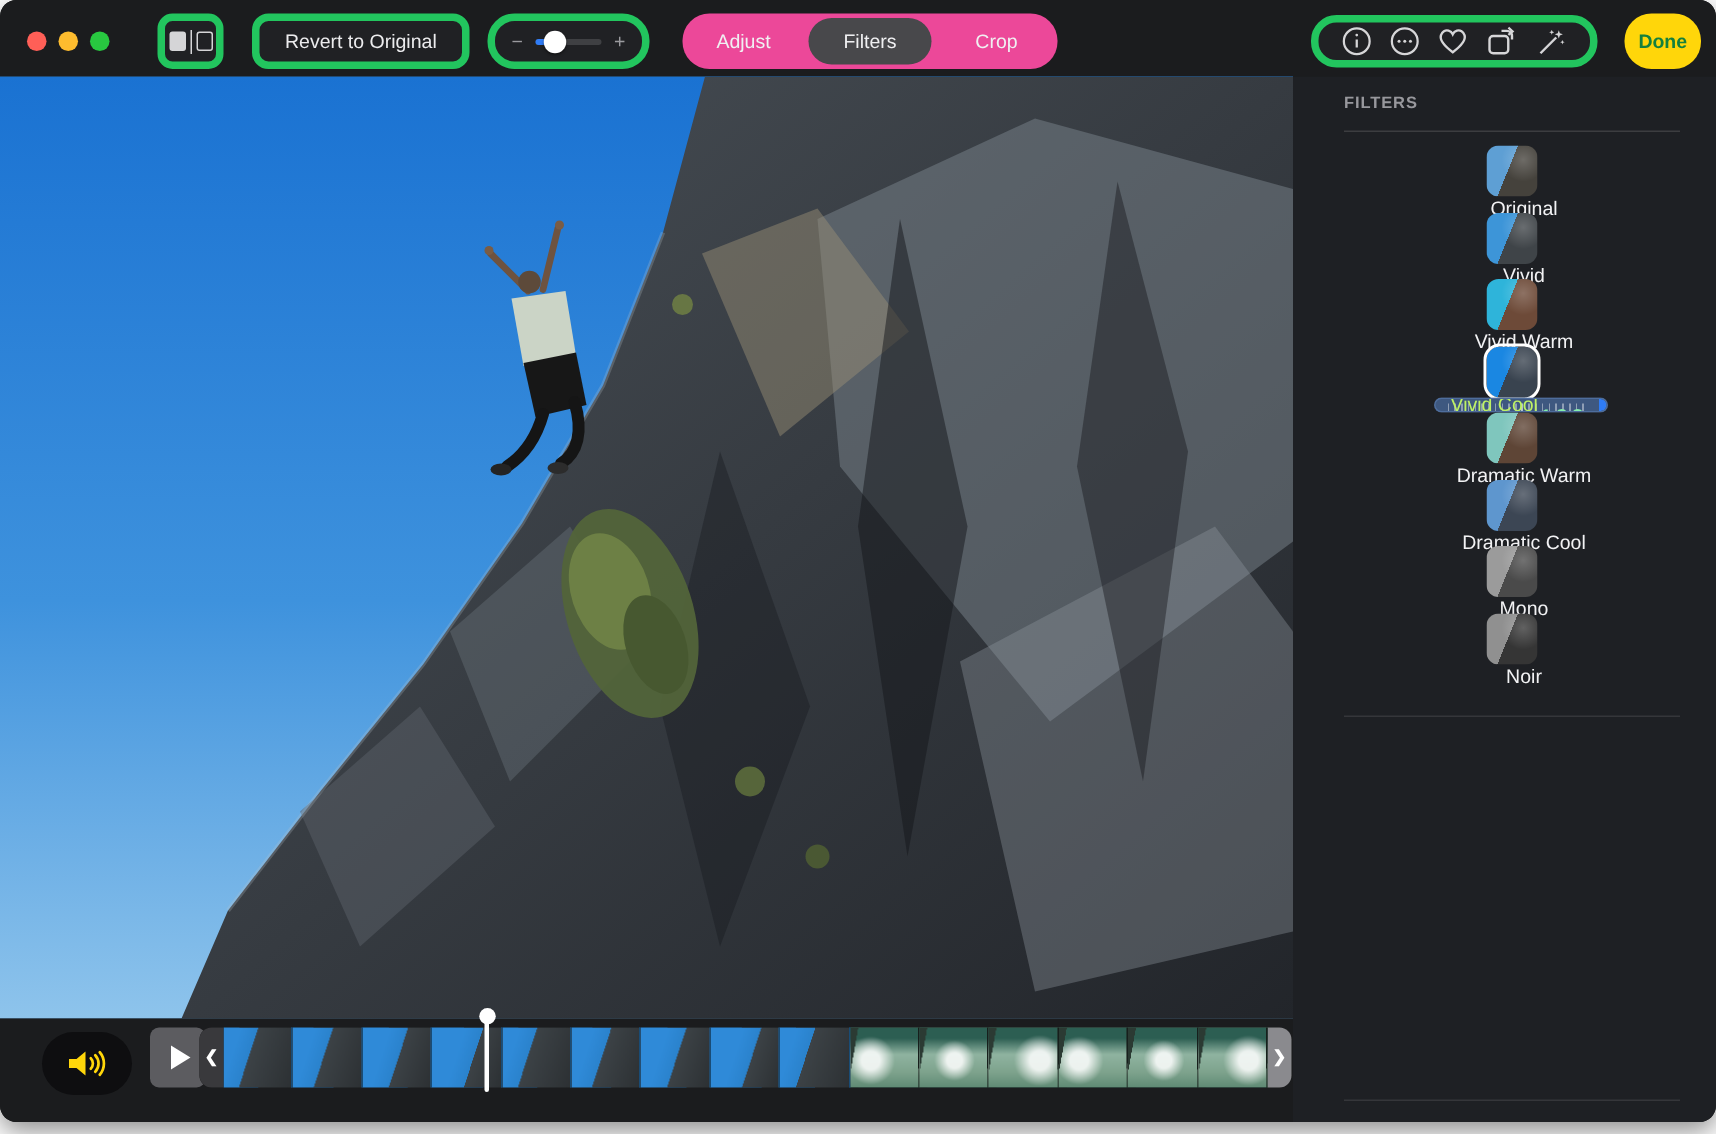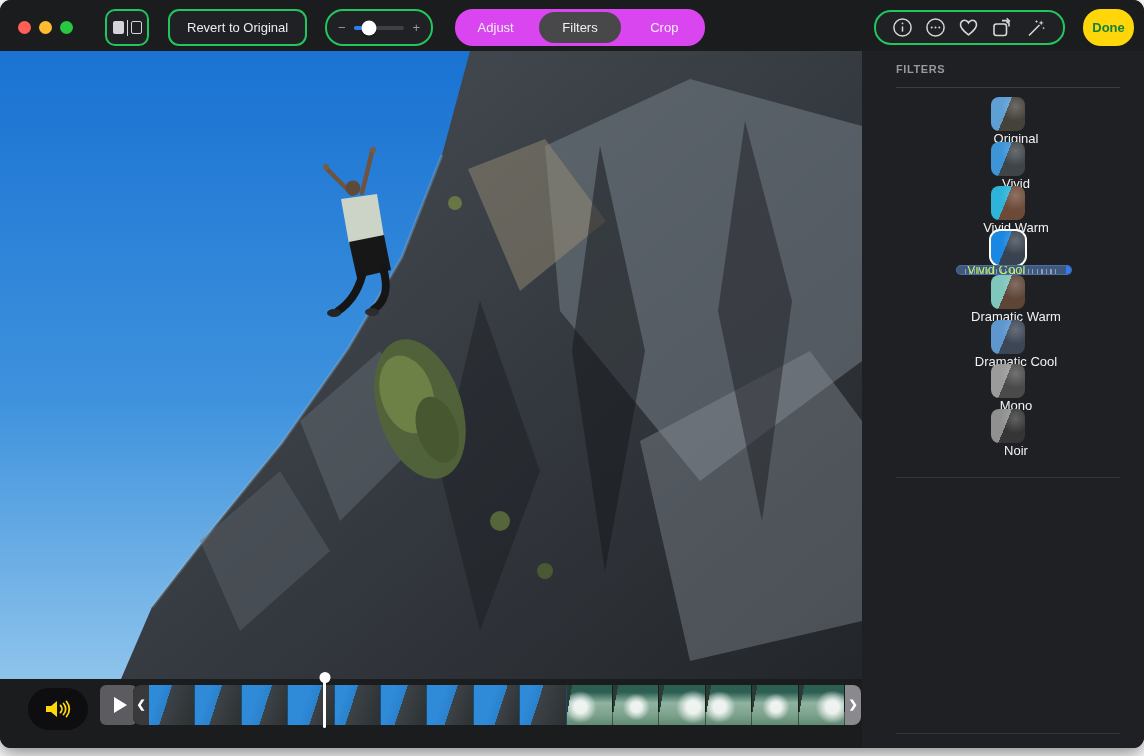--- a/index.html
+++ b/index.html
@@ -4,35 +4,35 @@
 <style>
   * { margin:0; padding:0; box-sizing:border-box; }
   html,body { width:1144px; height:756px; background:#fff; font-family:"Liberation Sans", sans-serif; }
   .window { position:absolute; left:0; top:0; width:1144px; height:748px; background:#1b1c1e;
             border-radius:11px; overflow:hidden; box-shadow:0 6px 18px rgba(0,0,0,.45); display:flex; flex-direction:column; }
 
   
   .toolbar { position:relative; height:51px; flex:0 0 51px; background:#1b1c1e; }
   .traffic { position:absolute; left:18px; top:21px; display:flex; gap:8px; }
   .traffic-light { width:13px; height:13px; border-radius:50%; }
-  .tb-btn { position:absolute; top:9px; height:37px; border:2px solid #22c55e; border-radius:10px;
+  .tb-btn { position:absolute; top:9px; height:37px; border:5px solid #22c55e; border-radius:10px;
             background:#202124; color:#ececee; font-size:13px; display:flex; align-items:center; justify-content:center; }
   .compare-btn { left:105px; width:44px; }
   .cmp-wrap { display:flex; align-items:center; gap:3px; }
   .cmp-filled { width:11px; height:13px; background:#d5d5d7; border-radius:2px; }
   .cmp-bar { width:1px; height:16px; background:#d5d5d7; }
   .cmp-outline { width:11px; height:13px; border:1.5px solid #d5d5d7; border-radius:2px; }
   .revert-btn { left:168px; padding:0 17px; border-radius:11px; }
   .zoom-group { left:325px; width:108px; border-radius:18px; gap:8px; padding:0 11px; }
   .zoom-sign { color:#9a9a9e; font-size:13px; line-height:1; }
   .zoom-track { position:relative; width:52px; height:4px; background:#3f4043; border-radius:2px; }
   .zoom-fill { position:absolute; left:0; top:0; height:4px; width:30%; background:var(--accent); border-radius:2px; }
   .zoom-knob { position:absolute; top:50%; left:30%; width:15px; height:15px; background:#fff; border-radius:50%;
                transform:translate(-50%,-50%); box-shadow:0 1px 2px rgba(0,0,0,.5); }
-  .segmented { position:absolute; left:455px; top:9px; width:250px; height:37px; background:#d946ef;
+  .segmented { position:absolute; left:455px; top:9px; width:250px; height:37px; background:#ec4899;
                border-radius:18px; display:flex; }
   .seg { flex:1; display:flex; align-items:center; justify-content:center; color:#f0f0f2; font-size:13px;
          border-radius:16px; margin:3px 0; cursor:default; }
   .seg.active { background:#48484b; margin:3px; }
   .icon-group { left:874px; width:191px; top:10px; height:35px; border-radius:17px;
                 display:flex; align-items:center; justify-content:space-around; padding:0 10px; }
   .icon-group svg { display:block; }
   .done-btn { left:1083px; width:51px; border-radius:18px; background:var(--done); border:none;
               color:#15803d; font-weight:600; }
 

